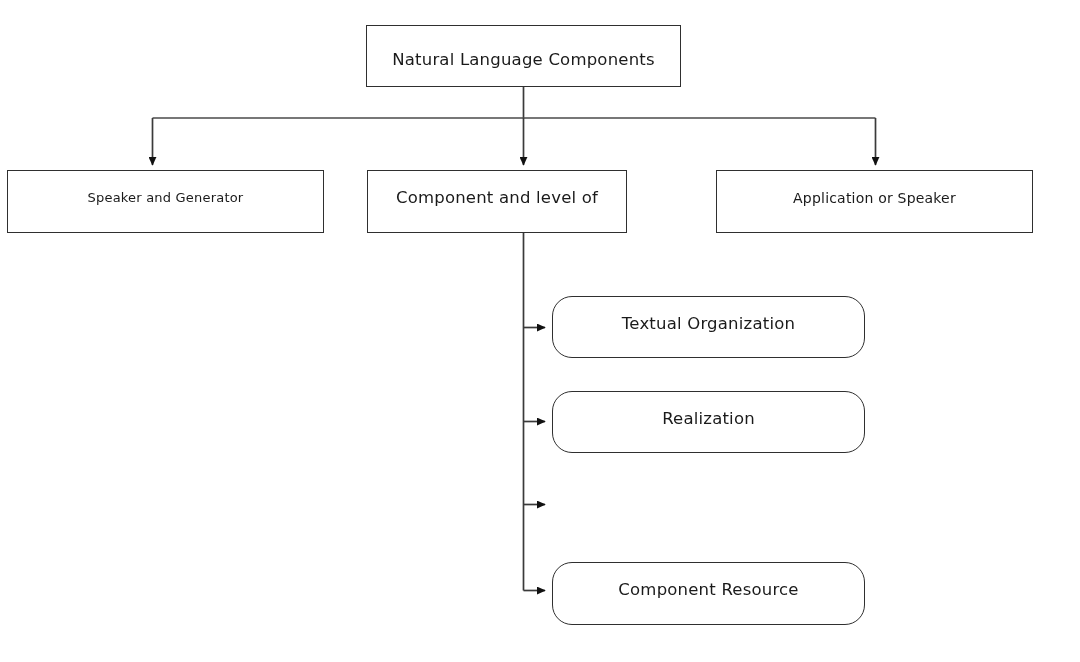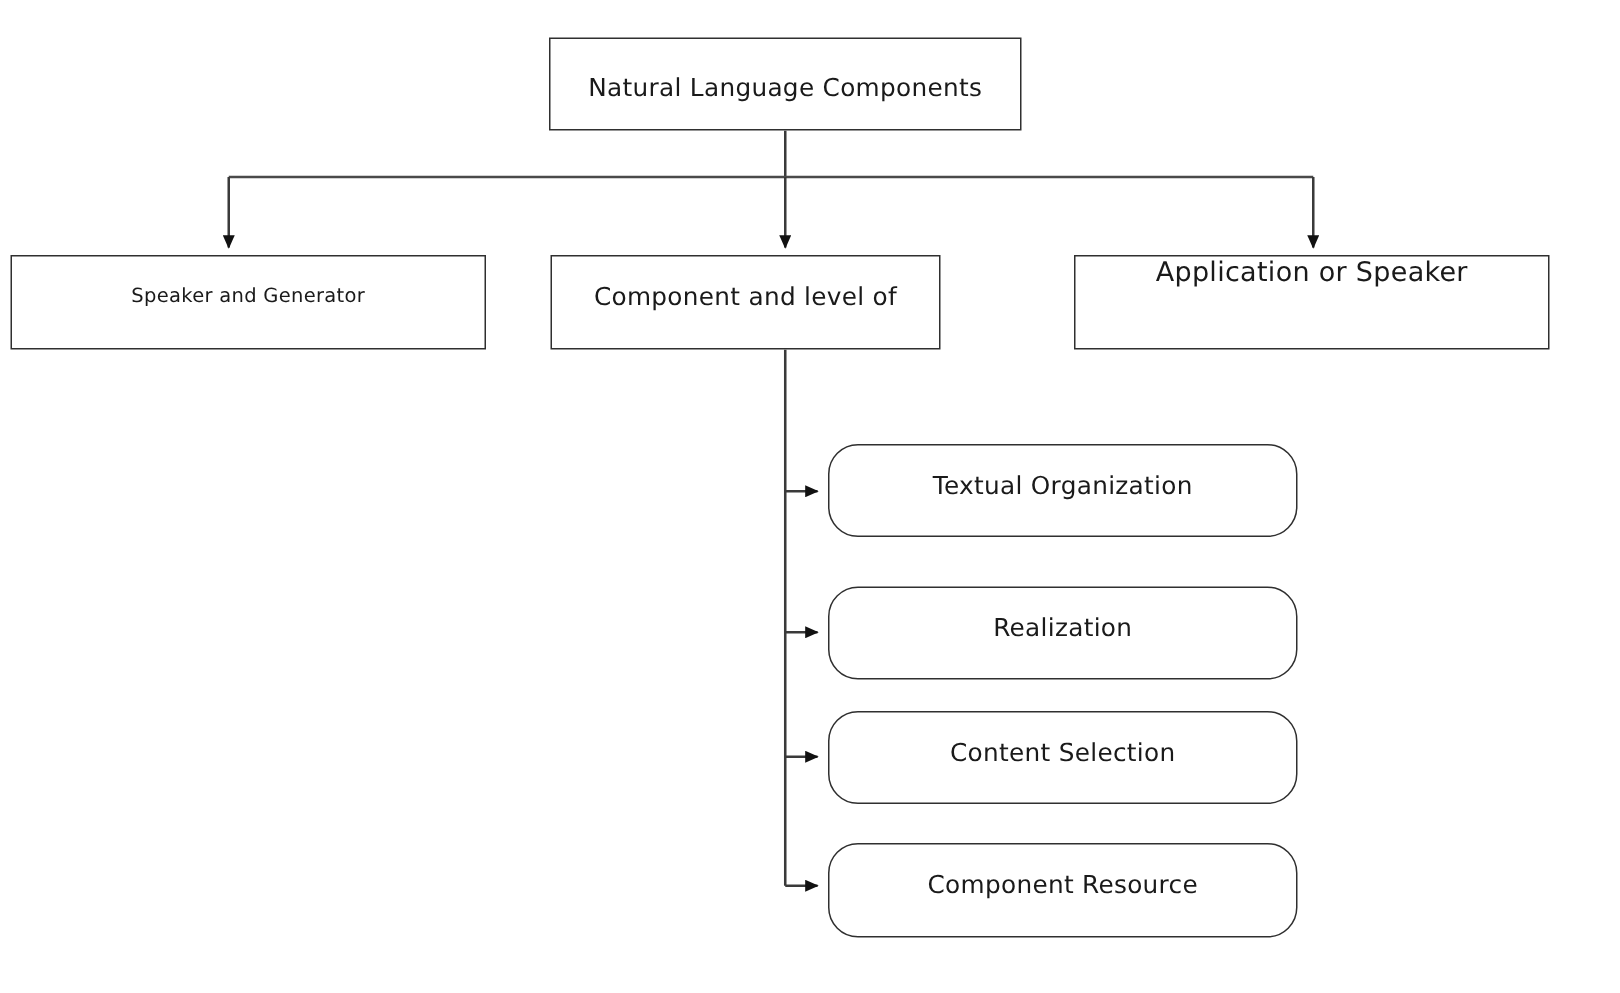--- a/index.html
+++ b/index.html
@@ -40,40 +40,40 @@
     letter-spacing: 0.2px;
   }
   .node .line {
     display: block;
     width: 100%;
     white-space: nowrap;
   }
   
   #node-root {
     left: 366px; top: 25px; width: 315px; height: 62px;
-    padding-top: 5px;
+    padding-top: 24px;
     font-size: 16.5px;
-    justify-content: center;
   }
   
   #node-speaker-generator {
     left: 7px; top: 170px; width: 317px; height: 63px;
     padding-top: 19px;
     font-size: 13px;
   }
   #node-component-level {
     left: 367px; top: 170px; width: 260px; height: 63px;
     padding-top: 12px;
     font-size: 16.5px;
     line-height: 30px;
     justify-content: space-between;
   }
   #node-application-speaker {
     left: 716px; top: 170px; width: 317px; height: 63px;
-    font-size: 18px;
+    padding-top: 19px;
+    font-size: 14px;
   }
   
   .subnode {
     left: 552px;
     width: 313px;
     height: 62px;
     padding-top: 17px;
     font-size: 16.5px;
     border-radius: 20px;
   }
@@ -138,23 +138,20 @@
   </div>
 
   <div class="node subnode" id="node-textual-organization">
     <span class="line">Textual Organization</span>
   </div>
 
   <div class="node subnode" id="node-realization">
     <span class="line">Realization</span>
   </div>
 
-  <div class="node subnode" id="node-content-selection">
-    <span class="line">Content Selection</span>
-  </div>
 
   <div class="node subnode" id="node-linguistic-resource">
     <span class="line">Component Resource</span>
   </div>
 
   <div class="watermark"></div>
 
 </div>
 
 </body></html>

